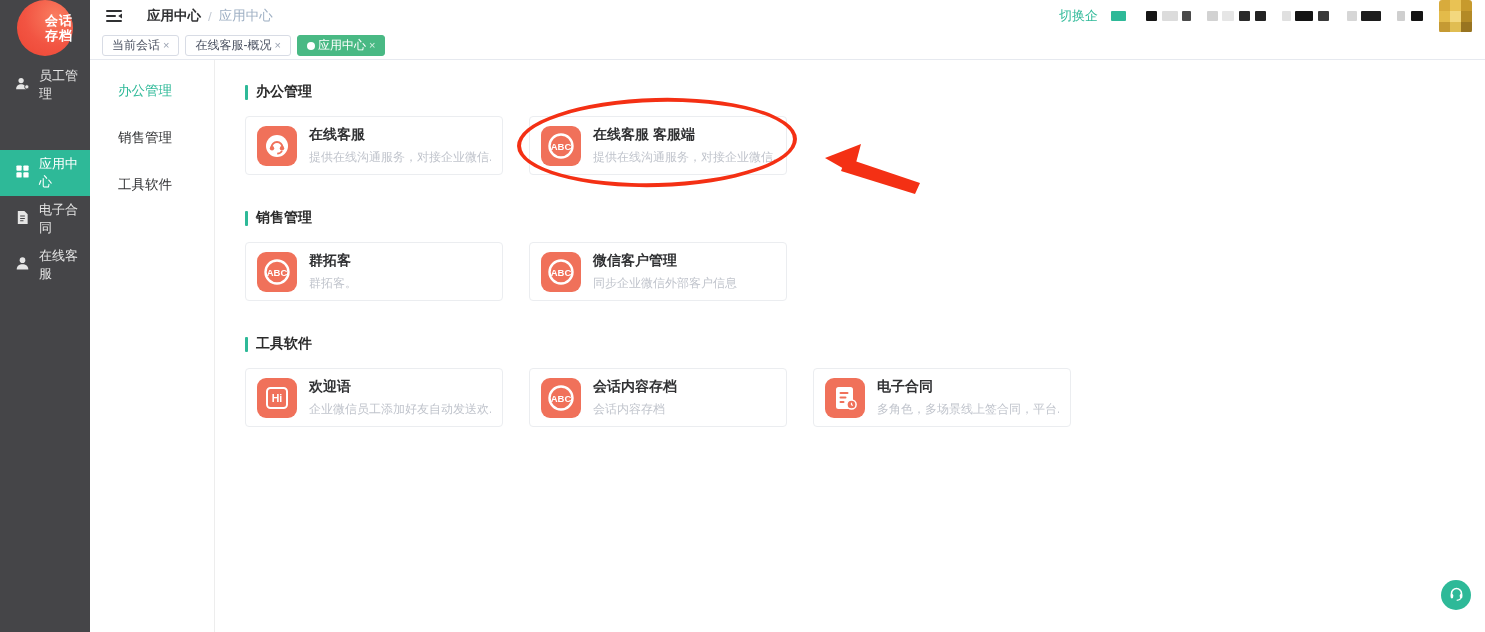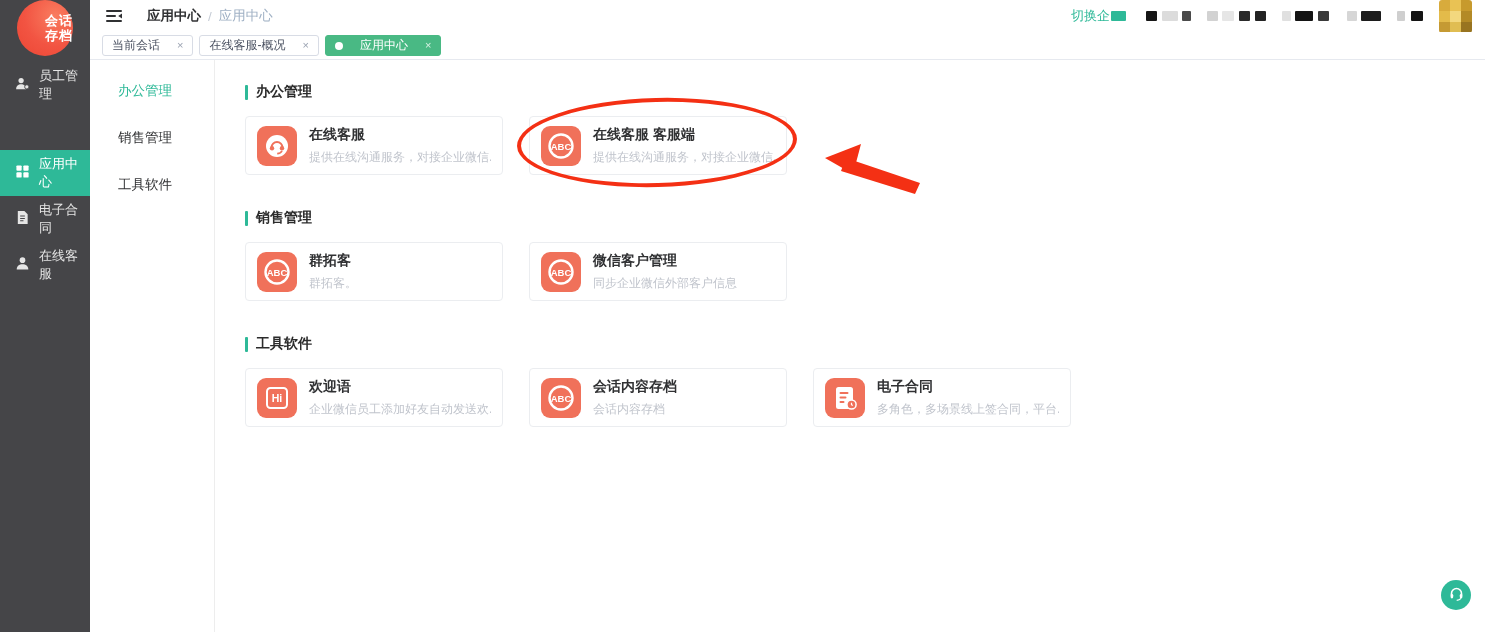--- a/index.html
+++ b/index.html
@@ -28,29 +28,29 @@
 
   
   .header { position:absolute; left:90px; top:0; width:1395px; height:32px; background:#fff;
     display:flex; align-items:center; z-index:4; }
   .collapse-btn { margin-left:16px; cursor:pointer; display:flex; align-items:center; }
   .breadcrumb { margin-left:24px; font-size:13.5px; display:flex; align-items:center; }
   .crumb-root { color:#303133; font-weight:bold; cursor:pointer; }
   .crumb-sep { color:#c6ccd6; margin:0 7px; }
   .crumb-cur { color:#9fb0c4; }
   .header-right { margin-left:auto; display:flex; align-items:center; margin-right:13px; }
-  .switch-ent { color:#2eb998; font-size:13px; cursor:pointer; display:flex; align-items:center; }
+  .switch-ent { color:#2eb998; font-size:13px; cursor:pointer; display:flex; align-items:center;gap:12px; }
   .redact { display:inline-block; height:10px; border-radius:1px; }
   .redact-row { display:flex; align-items:center; margin-left:20px; }
   .avatar { width:33px; height:33px; margin-left:16px; border-radius:3px; overflow:hidden; cursor:pointer; }
 
   
   .tabsbar { position:absolute; left:90px; top:32px; width:1395px; height:28px; background:#fff;
     border-bottom:1px solid #e6e9ef; display:flex; align-items:center; padding-left:12px; gap:6px; z-index:4; }
-  .tab { height:21px; display:inline-flex; align-items:center; gap:17px; padding:0 9px;
+  .tab { height:21px; display:inline-flex; align-items:center; gap:3px; padding:0 9px;
     border:1px solid #d8dce5; border-radius:3px; background:#fff; font-size:12px; color:#495060; cursor:pointer; }
   .tab .close { color:#9aa2b1; font-size:11px; line-height:1; cursor:pointer; }
   .tab.active { background:#49b984; border-color:#49b984; color:#fff; }
   .tab.active .dot { width:8px; height:8px; border-radius:50%; background:#fff; }
   .tab.active .close { color:#d9f2e4; }
 
   
   .subsidebar { position:absolute; left:90px; top:60px; width:125px; height:572px; background:#fff;
     border-right:1px solid #ededed; padding-top:7px; z-index:3; }
   .sub-item { height:47px; line-height:47px; padding-left:28px; font-size:13.5px; color:#303133; cursor:pointer; }

